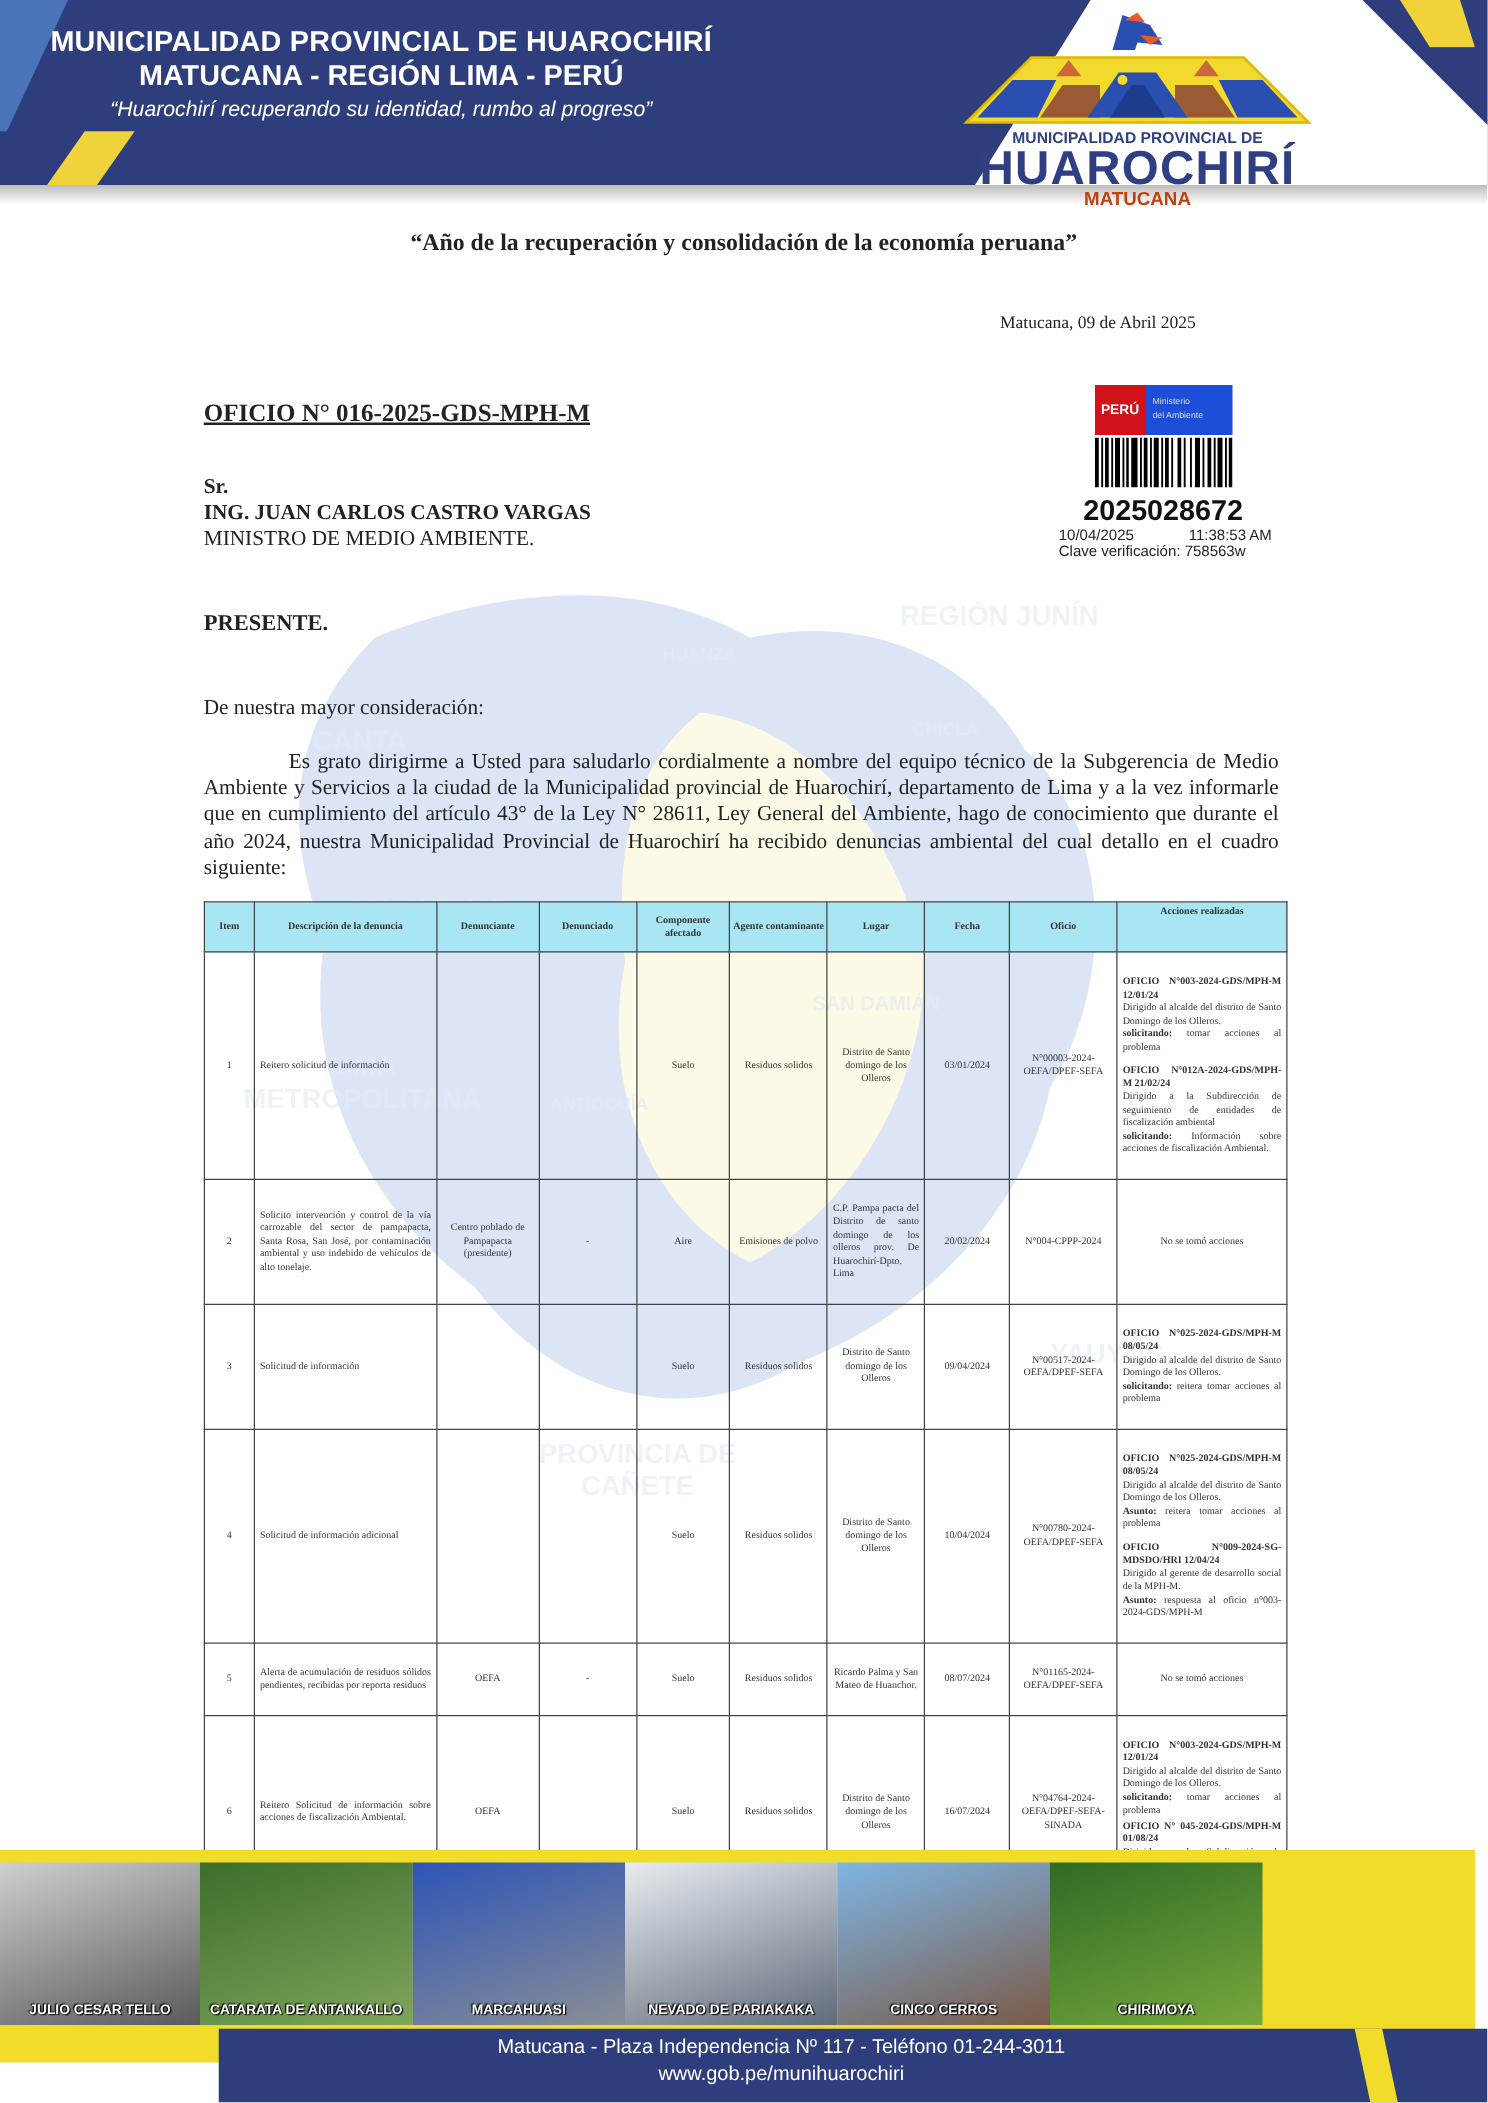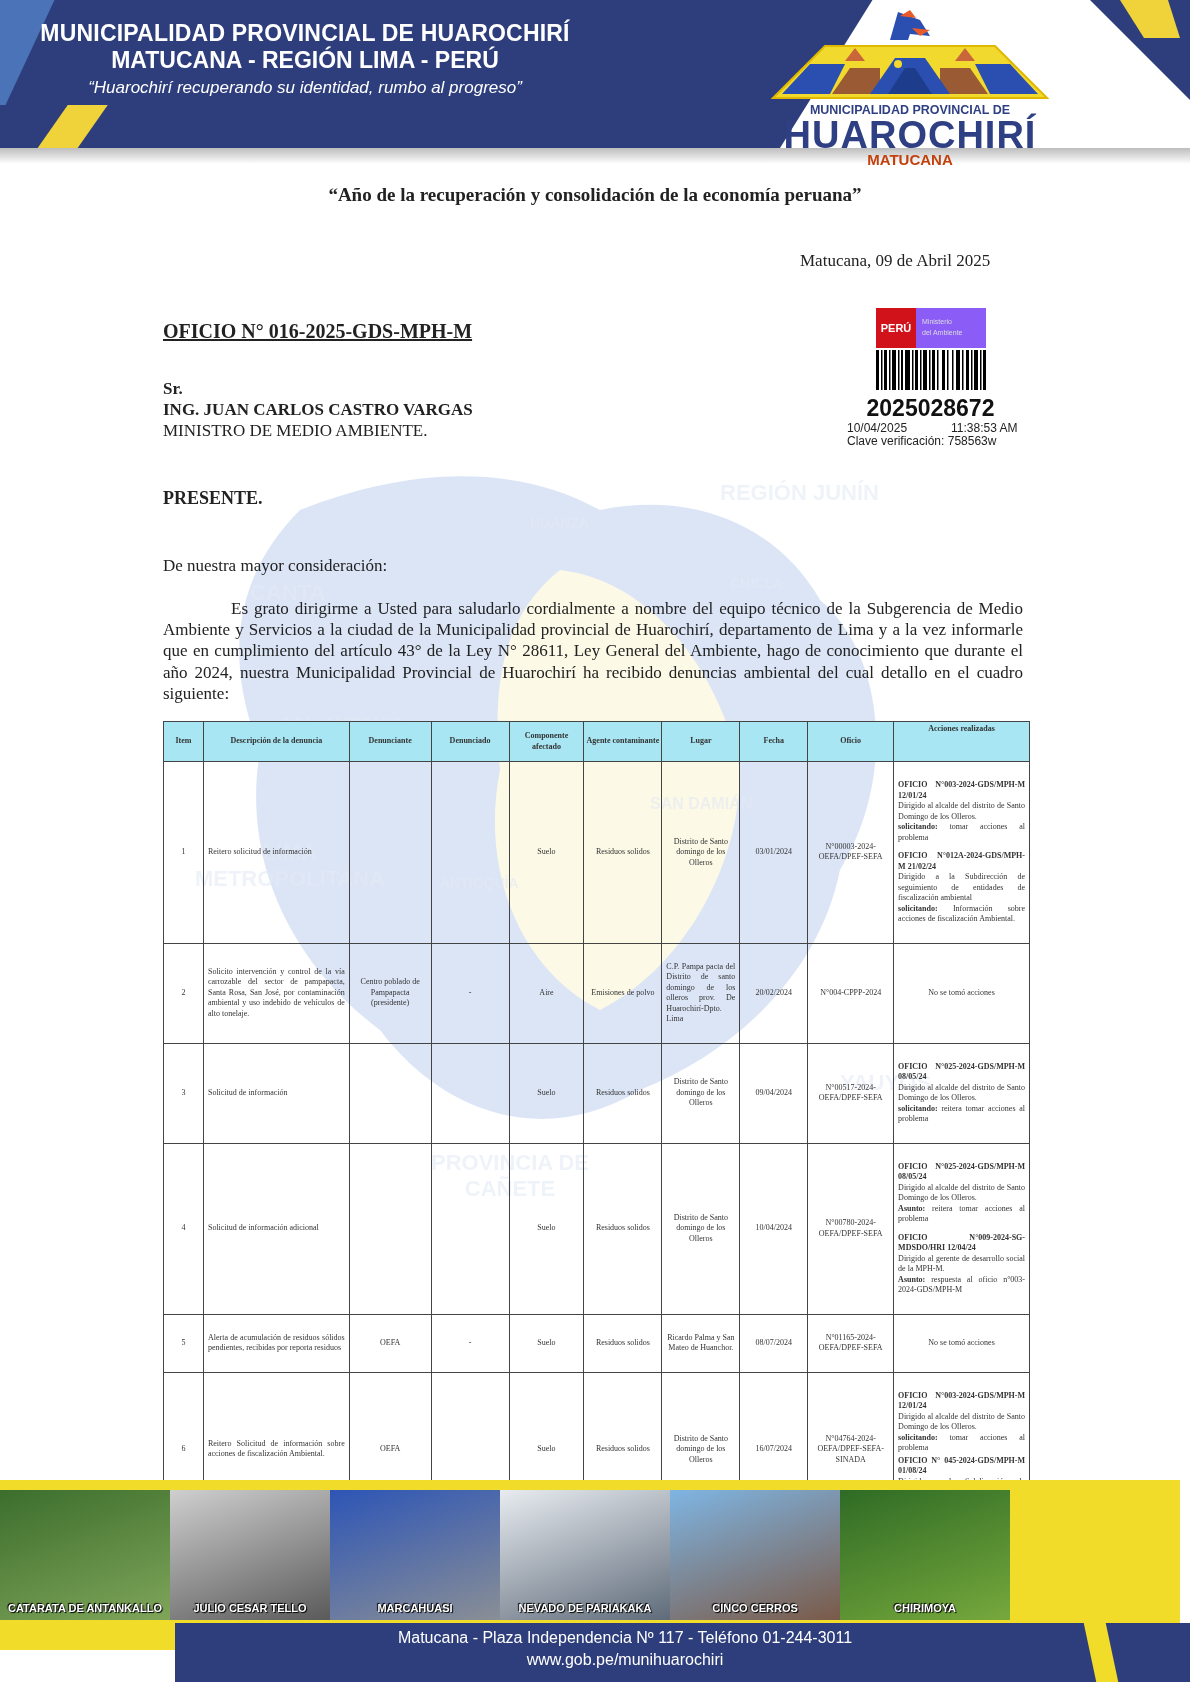--- a/index.html
+++ b/index.html
@@ -20,27 +20,27 @@
   .h-tagline { font-size: 17px; font-style: italic; line-height: 24px; margin-top: 2px; }
 
   
   .logo { position: absolute; left: 770px; top: 6px; width: 280px; height: 160px; }
   .logo svg { position: absolute; left: 0; top: 0; }
   .logo-small { position: absolute; left: 30px; top: 97px; width: 220px; text-align: center; font-family: "Liberation Sans", sans-serif; font-weight: bold; font-size: 12.5px; color: #2f3f83; }
   .logo-big { position: absolute; left: 8px; top: 108px; width: 264px; text-align: center; font-family: "Liberation Sans", sans-serif; font-weight: bold; font-size: 38px; color: #2f3f83; letter-spacing: 1px; }
   .logo-sub { position: absolute; left: 30px; top: 145px; width: 220px; text-align: center; font-family: "Liberation Sans", sans-serif; font-weight: bold; font-size: 15px; color: #c2410c; }
 
   .year-motto { position: absolute; left: 0; top: 184px; width: 1190px; text-align: center; font-size: 19px; font-weight: bold; }
-  .date-line { position: absolute; left: 800px; top: 251px; font-size: 17px; }
+  .date-line { position: absolute; left: 800px; top: 251px; font-size: 14px; }
 
   .oficio-title { position: absolute; left: 163px; top: 320px; font-size: 20px; font-weight: bold; text-decoration: underline; }
 
   
   .stamp { position: absolute; left: 843px; top: 306px; width: 175px; }
-  .stamp-badge { position: absolute; left: 33px; top: 2px; width: 110px; height: 40px; background: #8b5cf6; }
+  .stamp-badge { position: absolute; left: 33px; top: 2px; width: 110px; height: 40px; background: #1d4ed8; }
   .stamp-peru { position: absolute; left: 0; top: 0; width: 40px; height: 40px; background: #d1121b; color: #fff; font-family: "Liberation Sans", sans-serif; font-size: 11px; font-weight: bold; text-align: center; line-height: 40px; }
   .stamp-min { position: absolute; left: 46px; top: 8px; color: #ddd; font-family: "Liberation Sans", sans-serif; font-size: 7px; line-height: 11px; }
   .barcode { position: absolute; left: 33px; top: 44px; width: 110px; height: 40px; }
   .stamp-number { position: absolute; left: 0; top: 89px; width: 175px; text-align: center; font-family: "Liberation Sans", sans-serif; font-weight: bold; font-size: 23px; color: #111; }
   .stamp-dt { position: absolute; left: 4px; top: 116px; width: 175px; font-family: "Liberation Sans", sans-serif; font-size: 12px; color: #222; line-height: 13px; }
   .stamp-dt .time { position: absolute; left: 104px; top: 0; }
 
   .addressee { position: absolute; left: 163px; top: 378px; font-size: 17px; line-height: 21px; }
   .addr-bold { font-weight: bold; }
   .presente { position: absolute; left: 163px; top: 488px; font-size: 18px; font-weight: bold; }
@@ -329,25 +329,25 @@
           <div>Dirigido a la Subdirección de seguimiento de entidades de fiscalización ambiental</div>
         </div>
       </td>
     </tr>
   </tbody>
 </table>
 
 <div class="footer">
   <div class="footer-yellow"></div>
   <div class="photos">
+    <div class="photo" style="width: 160px; background: linear-gradient(160deg, rgb(207, 207, 207) 0%, rgb(90, 90, 90) 100%);">
+        <div class="photo-label">JULIO CESAR TELLO</div>
+      </div>
     <div class="photo" style="width: 170px; background: linear-gradient(160deg, rgb(60, 110, 44) 0%, rgb(127, 165, 90) 100%);">
         <div class="photo-label">CATARATA DE ANTANKALLO</div>
-      </div>
-    <div class="photo" style="width: 160px; background: linear-gradient(160deg, rgb(207, 207, 207) 0%, rgb(90, 90, 90) 100%);">
-        <div class="photo-label">JULIO CESAR TELLO</div>
       </div>
     <div class="photo" style="width: 170px; background: linear-gradient(160deg, rgb(45, 85, 182) 0%, rgb(138, 143, 150) 100%);">
         <div class="photo-label">MARCAHUASI</div>
       </div>
     <div class="photo" style="width: 170px; background: linear-gradient(160deg, rgb(232, 236, 240) 0%, rgb(95, 107, 122) 100%);">
         <div class="photo-label">NEVADO DE PARIAKAKA</div>
       </div>
     <div class="photo" style="width: 170px; background: linear-gradient(160deg, rgb(127, 181, 227) 0%, rgb(122, 90, 72) 100%);">
         <div class="photo-label">CINCO CERROS</div>
       </div>

